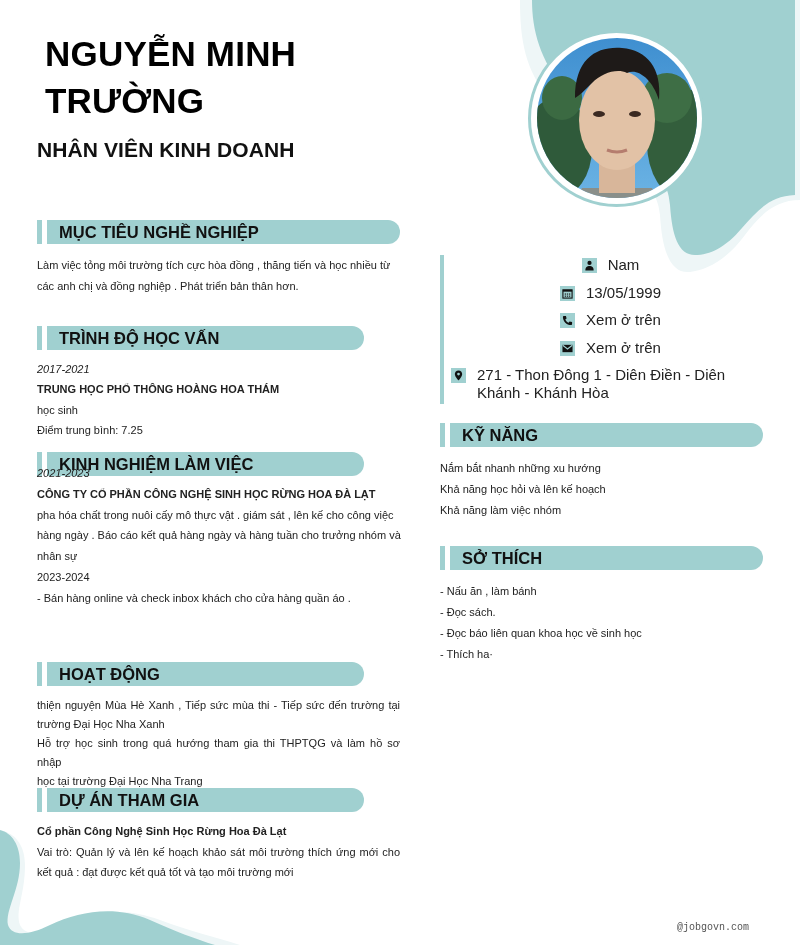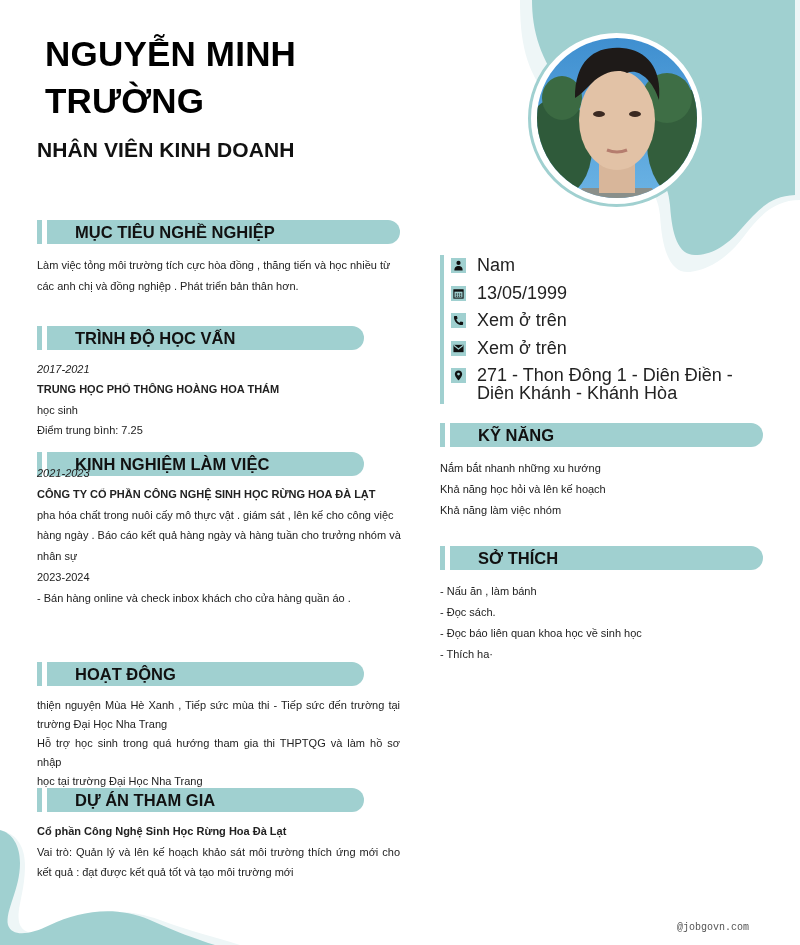--- a/index.html
+++ b/index.html
@@ -16,31 +16,31 @@
   .name { position: absolute; left: 37px; top: 30px; width: 420px; font-size: 35px; font-weight: 700; line-height: 47px; color: #000000; letter-spacing: 0.2px; margin-left: 8px; }
   .job-title { position: absolute; left: 37px; top: 138px; font-size: 21px; font-weight: 700; color: #111; letter-spacing: 0.1px; }
 
   
   .avatar-ring { position: absolute; left: 528px; top: 30px; width: 177px; height: 177px; border-radius: 50%; background: #fff; border: 3px solid #a0d0d0; }
   .avatar { position: absolute; left: 537px; top: 38px; width: 160px; height: 160px; border-radius: 50%; overflow: hidden; }
 
   
   .sec-head { position: absolute; height: 24px; display: flex; align-items: stretch; }
   .sec-head .bar { width: 5px; background: #a0d0d0; margin-right: 5px; }
-  .sec-head .pill { flex: 1; background: #a0d0d0; border-radius: 0 14px 14px 0; display: flex; align-items: center; padding-left: 28px; font-size: 16.5px; font-weight: 700; color: #111; text-align: center; }
+  .sec-head .pill { flex: 1; background: #a0d0d0; border-radius: 0 14px 14px 0; display: flex; align-items: center; padding-left: 12px; font-size: 16.5px; font-weight: 700; color: #111; text-align: center; }
 
   .txt { position: absolute; font-size: 11px; color: #222; line-height: 21px; }
   .txt .line { display: block; }
   .italic { font-style: italic; }
   .bold { font-weight: 700; }
   .justify { text-align: justify; }
 
   
   .contact { position: absolute; left: 440px; top: 255px; width: 330px; border-left: 4px solid #a0d0d0; padding-left: 7px; padding-top: 1px; padding-bottom: 2px; }
-  .contact-item { display: flex; align-items: flex-start; font-size: 18px; color: #222; line-height: 18px; margin-bottom: 9.5px; }
+  .contact-item { display: flex; align-items: flex-start; font-size: 15px; color: #222; line-height: 18px; margin-bottom: 9.5px; justify-content: center; }
   .contact-item:last-child { margin-bottom: 0; }
   .cicon { width: 15px; height: 15px; background: #a0d0d0; margin-right: 11px; margin-top: 2px; flex-shrink: 0; display: flex; align-items: center; justify-content: center; }
   .cicon svg { width: 11px; height: 11px; }
 
   .footer { position: absolute; left: 677px; top: 922px; font-family: "Liberation Mono", "DejaVu Sans Mono", monospace; font-size: 10px; color: #555; }
 </style>
 </head>
 <body>
 
 <div class="page">
@@ -118,21 +118,21 @@
     <span class="line">2023-2024</span>
     <span class="line">- Bán hàng online và check inbox khách cho cửa hàng quần áo .</span>
   </div>
 
   <div class="sec-head" style="left:37px; top:662px; width:327px;">
     <div class="bar"></div>
     <div class="pill">HOẠT ĐỘNG</div>
   </div>
   <div class="txt justify" style="left:37px; top:696px; width:363px; line-height:19px;">
     <span class="line" style="text-align-last:justify">thiện nguyện Mùa Hè Xanh , Tiếp sức mùa thi - Tiếp sức đến trường tại</span>
-    <span class="line">trường Đại Học Nha Trang</span>
+    <span class="line">trường Đại Học Nha Xanh</span>
     <span class="line" style="text-align-last:justify">Hỗ trợ học sinh trong quá hướng tham gia thi THPTQG và làm hồ sơ nhập</span>
     <span class="line">học tại trường Đại Học Nha Trang</span>
   </div>
 
   <div class="sec-head" style="left:37px; top:788px; width:327px;">
     <div class="bar"></div>
     <div class="pill">DỰ ÁN THAM GIA</div>
   </div>
   <div class="txt" style="left:37px; top:821px; width:363px; line-height:20.5px;">
     <span class="line bold">Cổ phần Công Nghệ Sinh Học Rừng Hoa Đà Lạt</span>

